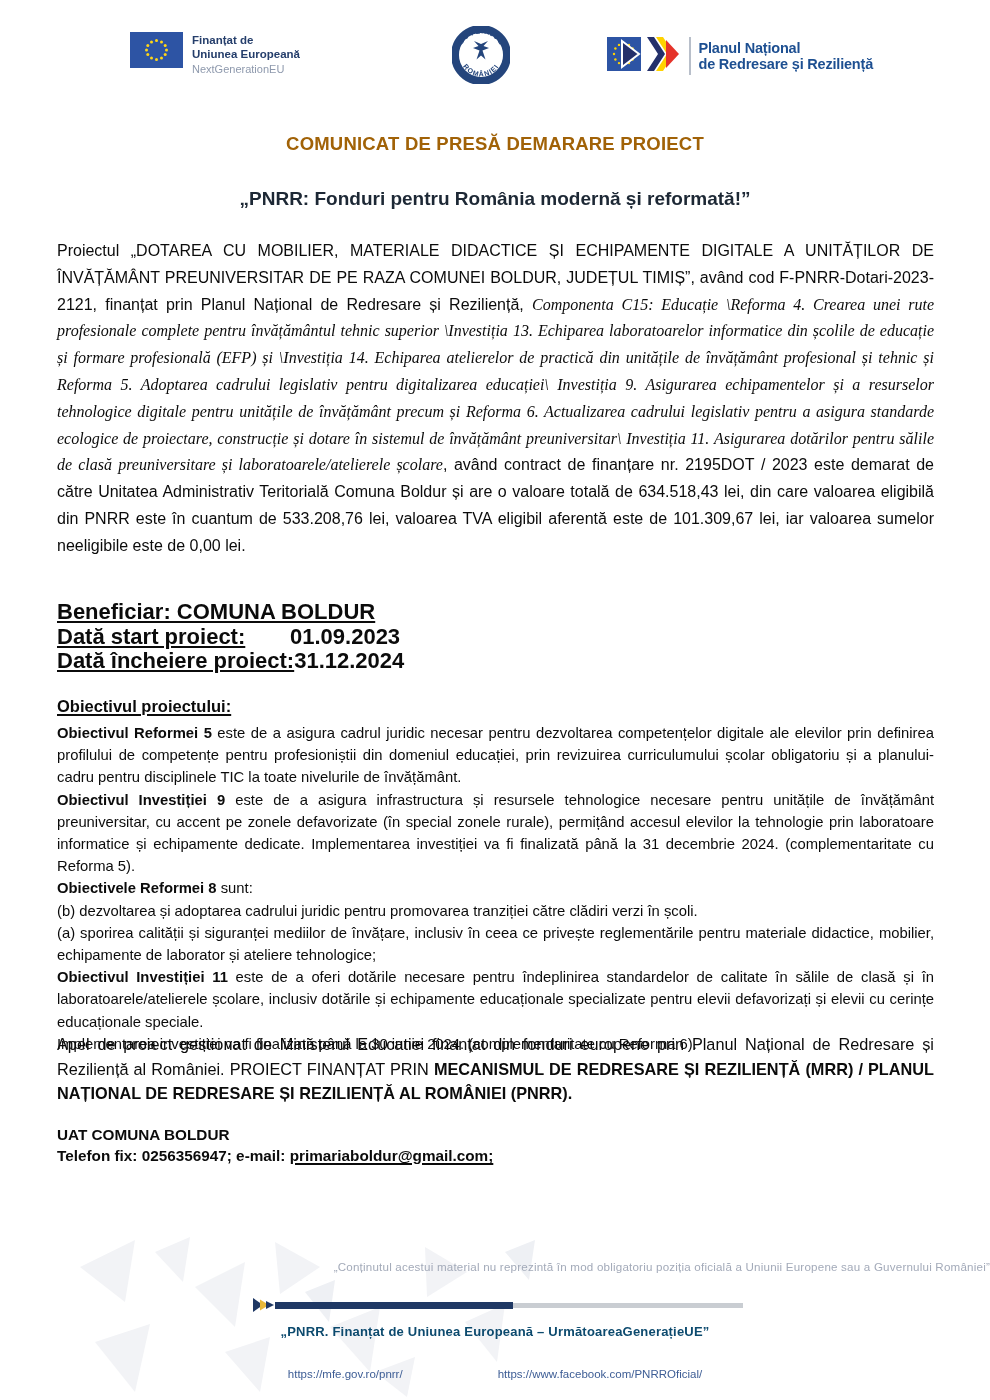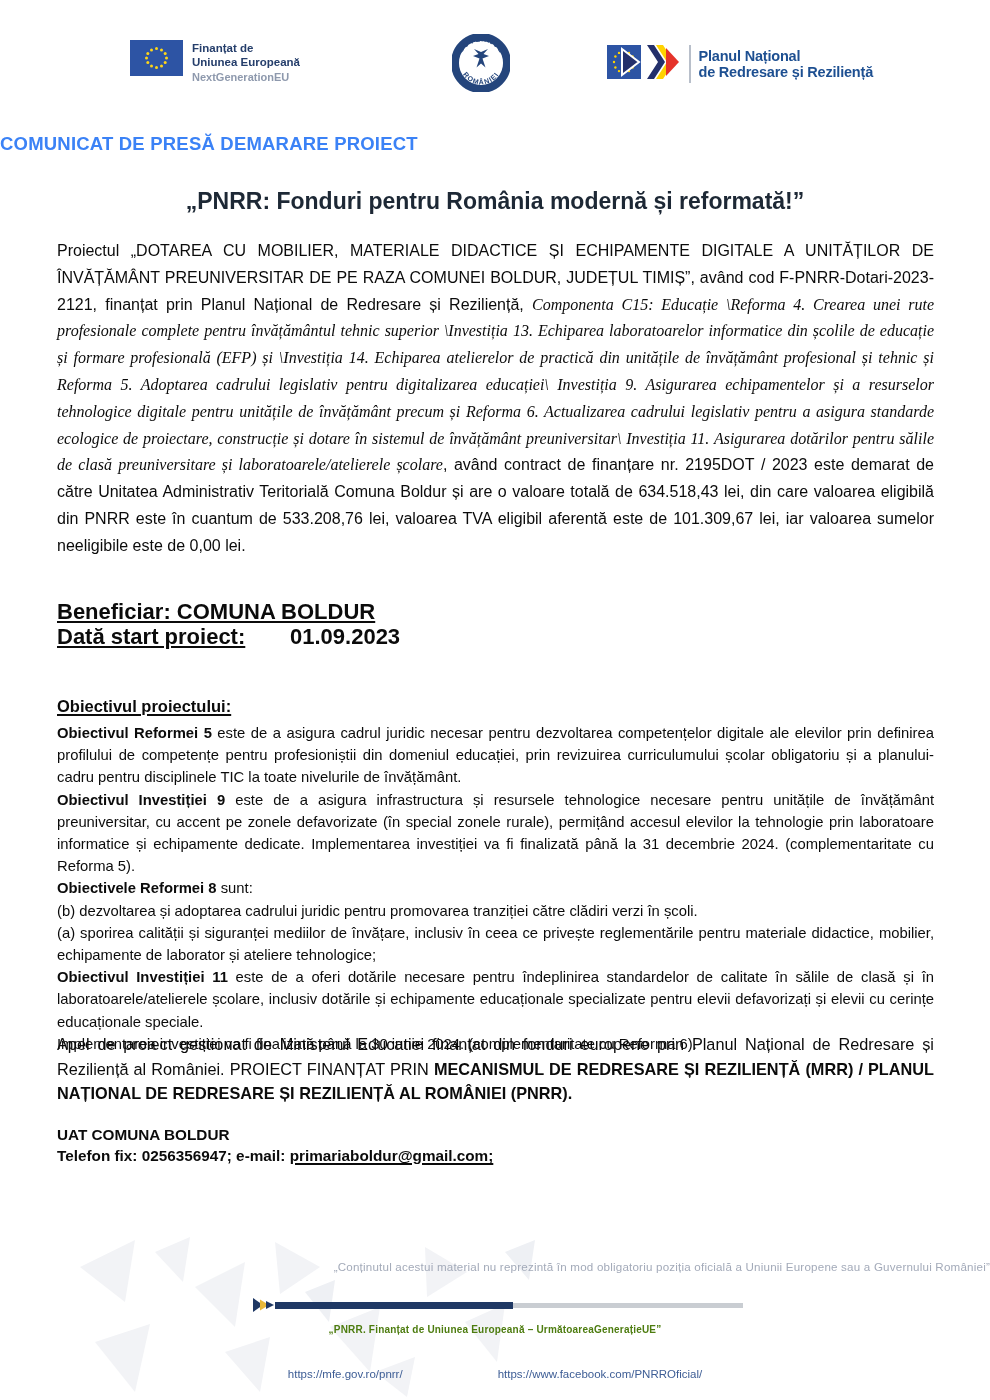--- a/index.html
+++ b/index.html
@@ -1,35 +1,35 @@
 <!DOCTYPE html>
 <html><head>
 <meta charset="utf-8">
 <style>
   * { margin:0; padding:0; box-sizing:border-box; }
   html,body { background:#ffffff; }
   body { font-family:"Liberation Sans", sans-serif; color:#0b0b0b; }
   .page { position:relative; width:990px; height:1400px; background:#fff; overflow:hidden; margin:0 auto; }
 
   
-  .header { position:absolute; top:36px; left:0; width:100%; height:70px; }
+  .header { position:absolute; top:28px; left:0; width:100%; height:70px; }
   .eu-logo { position:absolute; left:130px; top:4px; display:flex; gap:9px; align-items:flex-start; }
   .eu-text { padding-top:1px; line-height:14px; }
   .eu-text .l1, .eu-text .l2 { font-weight:bold; font-size:11.5px; color:#253e6b; }
-  .eu-text .l3 { font-size:11px; color:#8e99ad; margin-top:1px;font-weight:bold; }
+  .eu-text .l3 { font-size:11px; color:#8e99ad; margin-top:1px; }
   .gov-seal { position:absolute; left:452px; top:-2px; }
   .pnrr-logo { position:absolute; left:607px; top:6px; display:flex; align-items:center; }
   .pnrr-sep { width:1.5px; height:38px; background:#b8bfca; margin:0 8px 0 6px; }
   .pnrr-text { line-height:16.5px; font-weight:bold; font-size:14.5px; color:#1d4f91; letter-spacing:-0.2px; }
 
   
-  .doc-title { position:absolute; top:133px; left:0; width:100%; 
-               font-weight:bold; font-size:18.5px; color:#3b82f6; letter-spacing:0.2px; }
+  .doc-title { position:absolute; top:133px; left:0; width:100%; text-align:center;
+               font-weight:bold; font-size:18.5px; color:#a16207; letter-spacing:0.2px; }
   .doc-subtitle { position:absolute; top:188px; left:0; width:100%; text-align:center;
-               font-weight:bold; font-size:23px; color:#1d2835; }
+               font-weight:bold; font-size:19px; color:#1d2835; }
 
   
   .col { position:absolute; left:57px; width:877px; }
   .intro { top:238px; font-size:16px; line-height:26.8px; text-align:justify; }
   .it { font-style:italic;font-family:Liberation Serif, serif; }
 
   .beneficiary { top:600px; font-size:22px; font-weight:bold; line-height:24.5px; }
   .u { text-decoration:underline; text-decoration-thickness:1.5px; text-underline-offset:2px; }
   .date-label { display:inline-block; min-width:233px; }
 
@@ -44,21 +44,21 @@
 
   
   .footer { position:absolute; top:1232px; left:0; width:100%; height:168px; }
   .tri-bg { position:absolute; left:75px; top:0; }
   .disclaimer { position:absolute; top:28px; left:0; width:100%; text-align:right;
                 font-size:11.6px; color:#a3aab9; letter-spacing:0.2px; }
   .bar-row { position:absolute; top:66px; left:253px; display:flex; align-items:center; }
   .bar-navy { width:238px; height:7px; background:#1f3864; }
   .bar-gray { width:230px; height:5px; background:#c9cdd2; }
   .slogan { position:absolute; top:92px; left:0; width:100%; text-align:center;
-            font-weight:bold; font-size:10px; color:#4d7c0f; letter-spacing:0.2px; }
+            font-weight:bold; font-size:13px; color:#0c4a6e; letter-spacing:0.2px; }
   .links { position:absolute; top:136px; left:0; width:100%; display:flex;
            justify-content:center; gap:95px; font-size:11.5px; color:#3d5d95; }
   .links a { color:#3d5d95; text-decoration:none; }
 </style>
 </head>
 <body>
 
 <div class="page">
 
   <div class="header">
@@ -141,20 +141,21 @@
   </div>
 
   <div class="doc-title">COMUNICAT DE PRESĂ DEMARARE PROIECT</div>
   <div class="doc-subtitle">„PNRR: Fonduri pentru România modernă și reformată!”</div>
 
   <div class="col intro"><span>Proiectul „DOTAREA CU MOBILIER, MATERIALE DIDACTICE ȘI ECHIPAMENTE DIGITALE A UNITĂȚILOR DE ÎNVĂȚĂMÂNT PREUNIVERSITAR DE PE RAZA COMUNEI BOLDUR, JUDEȚUL TIMIȘ”, având cod F-PNRR-Dotari-2023-2121, finanțat prin Planul Național de Redresare și Reziliență, </span><span class="it">Componenta C15: Educație \Reforma 4. Crearea unei rute profesionale complete pentru învățământul tehnic superior \Investiția 13. Echiparea laboratoarelor informatice din școlile de educație și formare profesională (EFP) și \Investiția 14. Echiparea atelierelor de practică din unitățile de învățământ profesional și tehnic și Reforma 5. Adoptarea cadrului legislativ pentru digitalizarea educației\ Investiția 9. Asigurarea echipamentelor și a resurselor tehnologice digitale pentru unitățile de învățământ precum și Reforma 6. Actualizarea cadrului legislativ pentru a asigura standarde ecologice de proiectare, construcție și dotare în sistemul de învățământ preuniversitar\ Investiția 11. Asigurarea dotărilor pentru sălile de clasă preuniversitare și laboratoarele/atelierele școlare</span><span>, având contract de finanțare nr. 2195DOT / 2023 este demarat de către Unitatea Administrativ Teritorială Comuna Boldur și are o valoare totală de 634.518,43 lei, din care valoarea eligibilă din PNRR este în cuantum de 533.208,76 lei, valoarea TVA eligibil aferentă este de 101.309,67 lei, iar valoarea sumelor neeligibile este de 0,00 lei.</span></div>
 
   <div class="col beneficiary">
     <div><span class="u">Beneficiar: COMUNA BOLDUR</span></div>
     <div><span class="date-label"><span class="u">Dată start proiect:</span></span><span>01.09.2023</span></div>
+    <div><span class="date-label"><span class="u">Dată încheiere proiect:</span></span><span>31.12.2024</span></div>
   </div>
 
   <div class="col obj-heading"><span class="u">Obiectivul proiectului:</span></div>
 
   <div class="col objectives">
     <p><strong>Obiectivul Reformei 5</strong><span> este de a asigura cadrul juridic necesar pentru dezvoltarea competențelor digitale ale elevilor prin definirea profilului de competențe pentru profesioniștii din domeniul educației, prin revizuirea curriculumului școlar obligatoriu și a planului-cadru pentru disciplinele TIC la toate nivelurile de învățământ.</span></p>
     <p><strong>Obiectivul Investiției 9</strong><span> este de a asigura infrastructura și resursele tehnologice necesare pentru unitățile de învățământ preuniversitar, cu accent pe zonele defavorizate (în special zonele rurale), permițând accesul elevilor la tehnologie prin laboratoare informatice și echipamente dedicate. Implementarea investiției va fi finalizată până la 31 decembrie 2024. (complementaritate cu Reforma 5).</span></p>
     <p><strong>Obiectivele Reformei 8</strong><span> sunt:</span></p>
     <p><strong></strong><span>(b) dezvoltarea și adoptarea cadrului juridic pentru promovarea tranziției către clădiri verzi în școli.</span></p>
     <p><strong></strong><span>(a) sporirea calității și siguranței mediilor de învățare, inclusiv în ceea ce privește reglementările pentru materiale didactice, mobilier, echipamente de laborator și ateliere tehnologice;</span></p>

